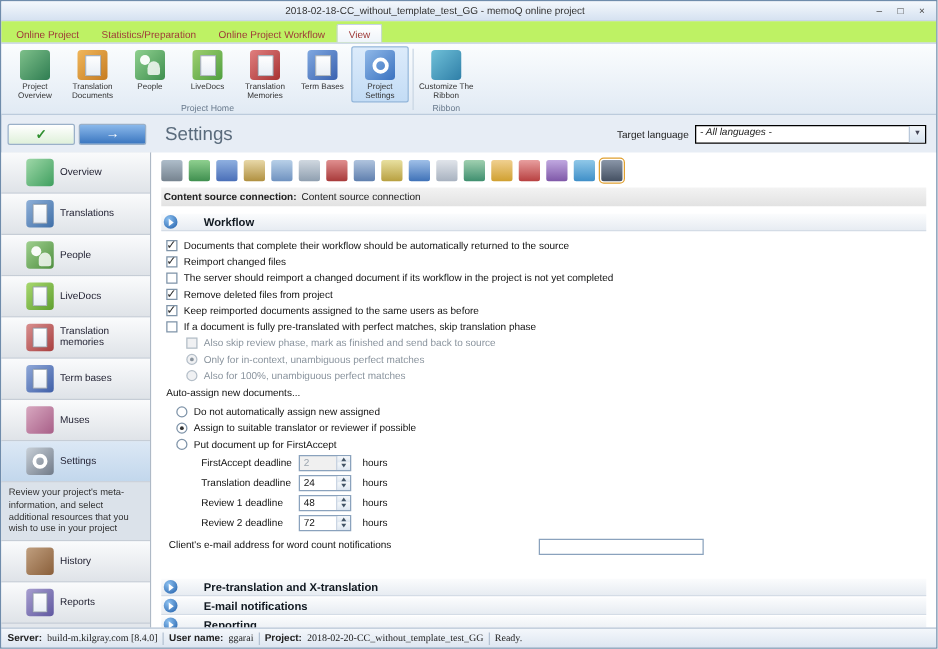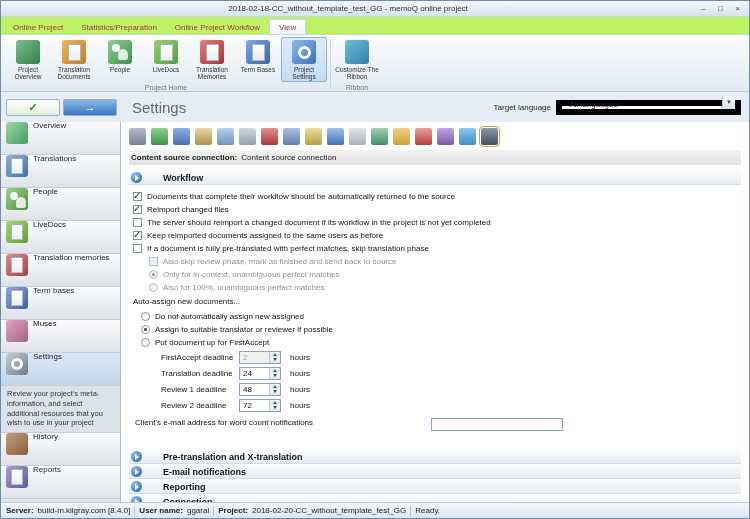--- a/index.html
+++ b/index.html
@@ -41,27 +41,27 @@
 .gr::after{content:"";position:absolute;left:6px;top:6px;width:7px;height:7px;border:3px solid #fff;border-radius:50%;}
 
 
 .pagehdr{height:30px;flex:0 0 auto;display:flex;align-items:center;padding:2px 8px 2px 5px;}
 .hdr-btns{display:flex;gap:3px;width:114px;flex:0 0 auto;}
 .hbtn{width:54px;height:17px;border:1px solid #9ab0c8;border-radius:2px;display:flex;align-items:center;justify-content:center;font-size:11px;font-weight:bold;}
 .hbtn.ok{background:linear-gradient(#ffffff,#dff0da);color:#2f8f2f;}
 .hbtn.go{background:linear-gradient(#8ab8ea,#3a76c0);color:#fff;}
 .page-title{font-size:15px;color:#5a6b7c;margin-left:12px;flex:1;}
 .tl-label{font-size:8px;color:#222;margin-right:5px;white-space:nowrap;}
-.tl-select{width:185px;height:15px;background:#fff;border:6px solid #000000;display:flex;align-items:flex-end;font-size:8px;color:#222;padding-left:3px;}
+.tl-select{width:185px;height:15px;background:#fff;border:1px solid #000000;display:flex;align-items:flex-start;font-size:8px;color:#222;padding-left:3px;font-style:italic;}
 .tl-arrow{margin-left:auto;width:13px;height:13px;background:linear-gradient(#f3f7fb,#d9e4f0);border-left:1px solid #b9c8da;display:flex;align-items:center;justify-content:center;font-size:6px;color:#445;}
 
 
 .main{flex:1;display:flex;min-height:0;}
 .sidebar{width:120px;flex:0 0 auto;background:#e3e7ec;border-right:1px solid #aeb9c6;display:flex;flex-direction:column;}
-.sitem{height:33px;flex:0 0 auto;display:flex;gap:5px;padding-left:5px;background:linear-gradient(#fafbfc,#dfe3e8);border-bottom:1px solid #c6cdd6;font-size:8px;color:#223;}
+.sitem{height:33px;flex:0 0 auto;display:flex;align-items:center;gap:5px;padding-left:20px;background:linear-gradient(#fafbfc,#dfe3e8);border-bottom:1px solid #c6cdd6;font-size:8px;color:#223;}
 .sitem.selected{background:linear-gradient(#dce8f5,#c2d7ec);}
 .slbl{line-height:1.1;}
 .i22{width:22px;height:22px;border-radius:3px;position:relative;flex:0 0 auto;}
 .i22.pg::after{left:5px;top:3px;width:10px;height:14px;}
 .i22.gr::after{left:5px;top:5px;width:6px;height:6px;}
 .si0{background:linear-gradient(135deg,#9fd8a8,#3f9f5f);}
 .si1{background:linear-gradient(135deg,#8fb0d8,#3f6fa8);}
 .si2{background:linear-gradient(135deg,#9fd08f,#4f8f3f);}
 .si3{background:linear-gradient(135deg,#a8d86f,#5f9f2f);}
 .si4{background:linear-gradient(135deg,#d88f8f,#a83f3f);}
@@ -114,21 +114,21 @@
 .spin-up,.spin-dn{flex:1;background:linear-gradient(#f5f8fb,#dde6f0);display:flex;align-items:center;justify-content:center;}
 .spin-up::after{content:"";border-bottom:3px solid #456;border-left:2.5px solid transparent;border-right:2.5px solid transparent;}
 .spin-dn::after{content:"";border-top:3px solid #456;border-left:2.5px solid transparent;border-right:2.5px solid transparent;}
 .dl-unit{margin-left:9px;}
 .ce-row{display:flex;align-items:flex-start;margin:6px 0 14px 2px;height:14px;font-size:8px;}
 .ce-input{width:132px;height:13px;border:1px solid #8aa2bd;background:#fff;margin-left:118px;flex:0 0 auto;}
 
 
 .statusbar{height:16px;flex:0 0 auto;background:linear-gradient(#f4f7fb,#dde6f1);border-top:1px solid #b9c6d6;display:flex;align-items:center;font-size:8px;color:#222;gap:4px;padding:0 5px;}
 .sb-label{font-weight:bold;white-space:nowrap;}
-.sb-val{white-space:nowrap;overflow:hidden;text-overflow:ellipsis;}
+.sb-val{white-space:nowrap;overflow:hidden;text-overflow:ellipsis;font-family:Liberation Serif, serif;}
 .sb-sep{width:1px;height:10px;background:#b3c1d2;flex:0 0 auto;}
 </style>
 </head>
 <body>
 
 <div class="window">
 
   <div class="titlebar">
     <div class="title-text">2018-02-18-CC_without_template_test_GG - memoQ online project</div>
     <div class="win-controls">
@@ -296,20 +296,24 @@
         <div class="row">
           <span class="cb checked"></span>
           <span>Reimport changed files</span>
         </div>
         <div class="row">
           <span class="cb"></span>
           <span>The server should reimport a changed document if its workflow in the project is not yet completed</span>
         </div>
         <div class="row">
           <span class="cb checked"></span>
+          <span>Remove deleted files from project</span>
+        </div>
+        <div class="row">
+          <span class="cb checked"></span>
           <span>Keep reimported documents assigned to the same users as before</span>
         </div>
         <div class="row">
           <span class="cb"></span>
           <span>If a document is fully pre-translated with perfect matches, skip translation phase</span>
         </div>
 
         <div class="row indent1">
           <span class="cb disabled"></span>
           <span class="dim">Also skip review phase, mark as finished and send back to source</span>

